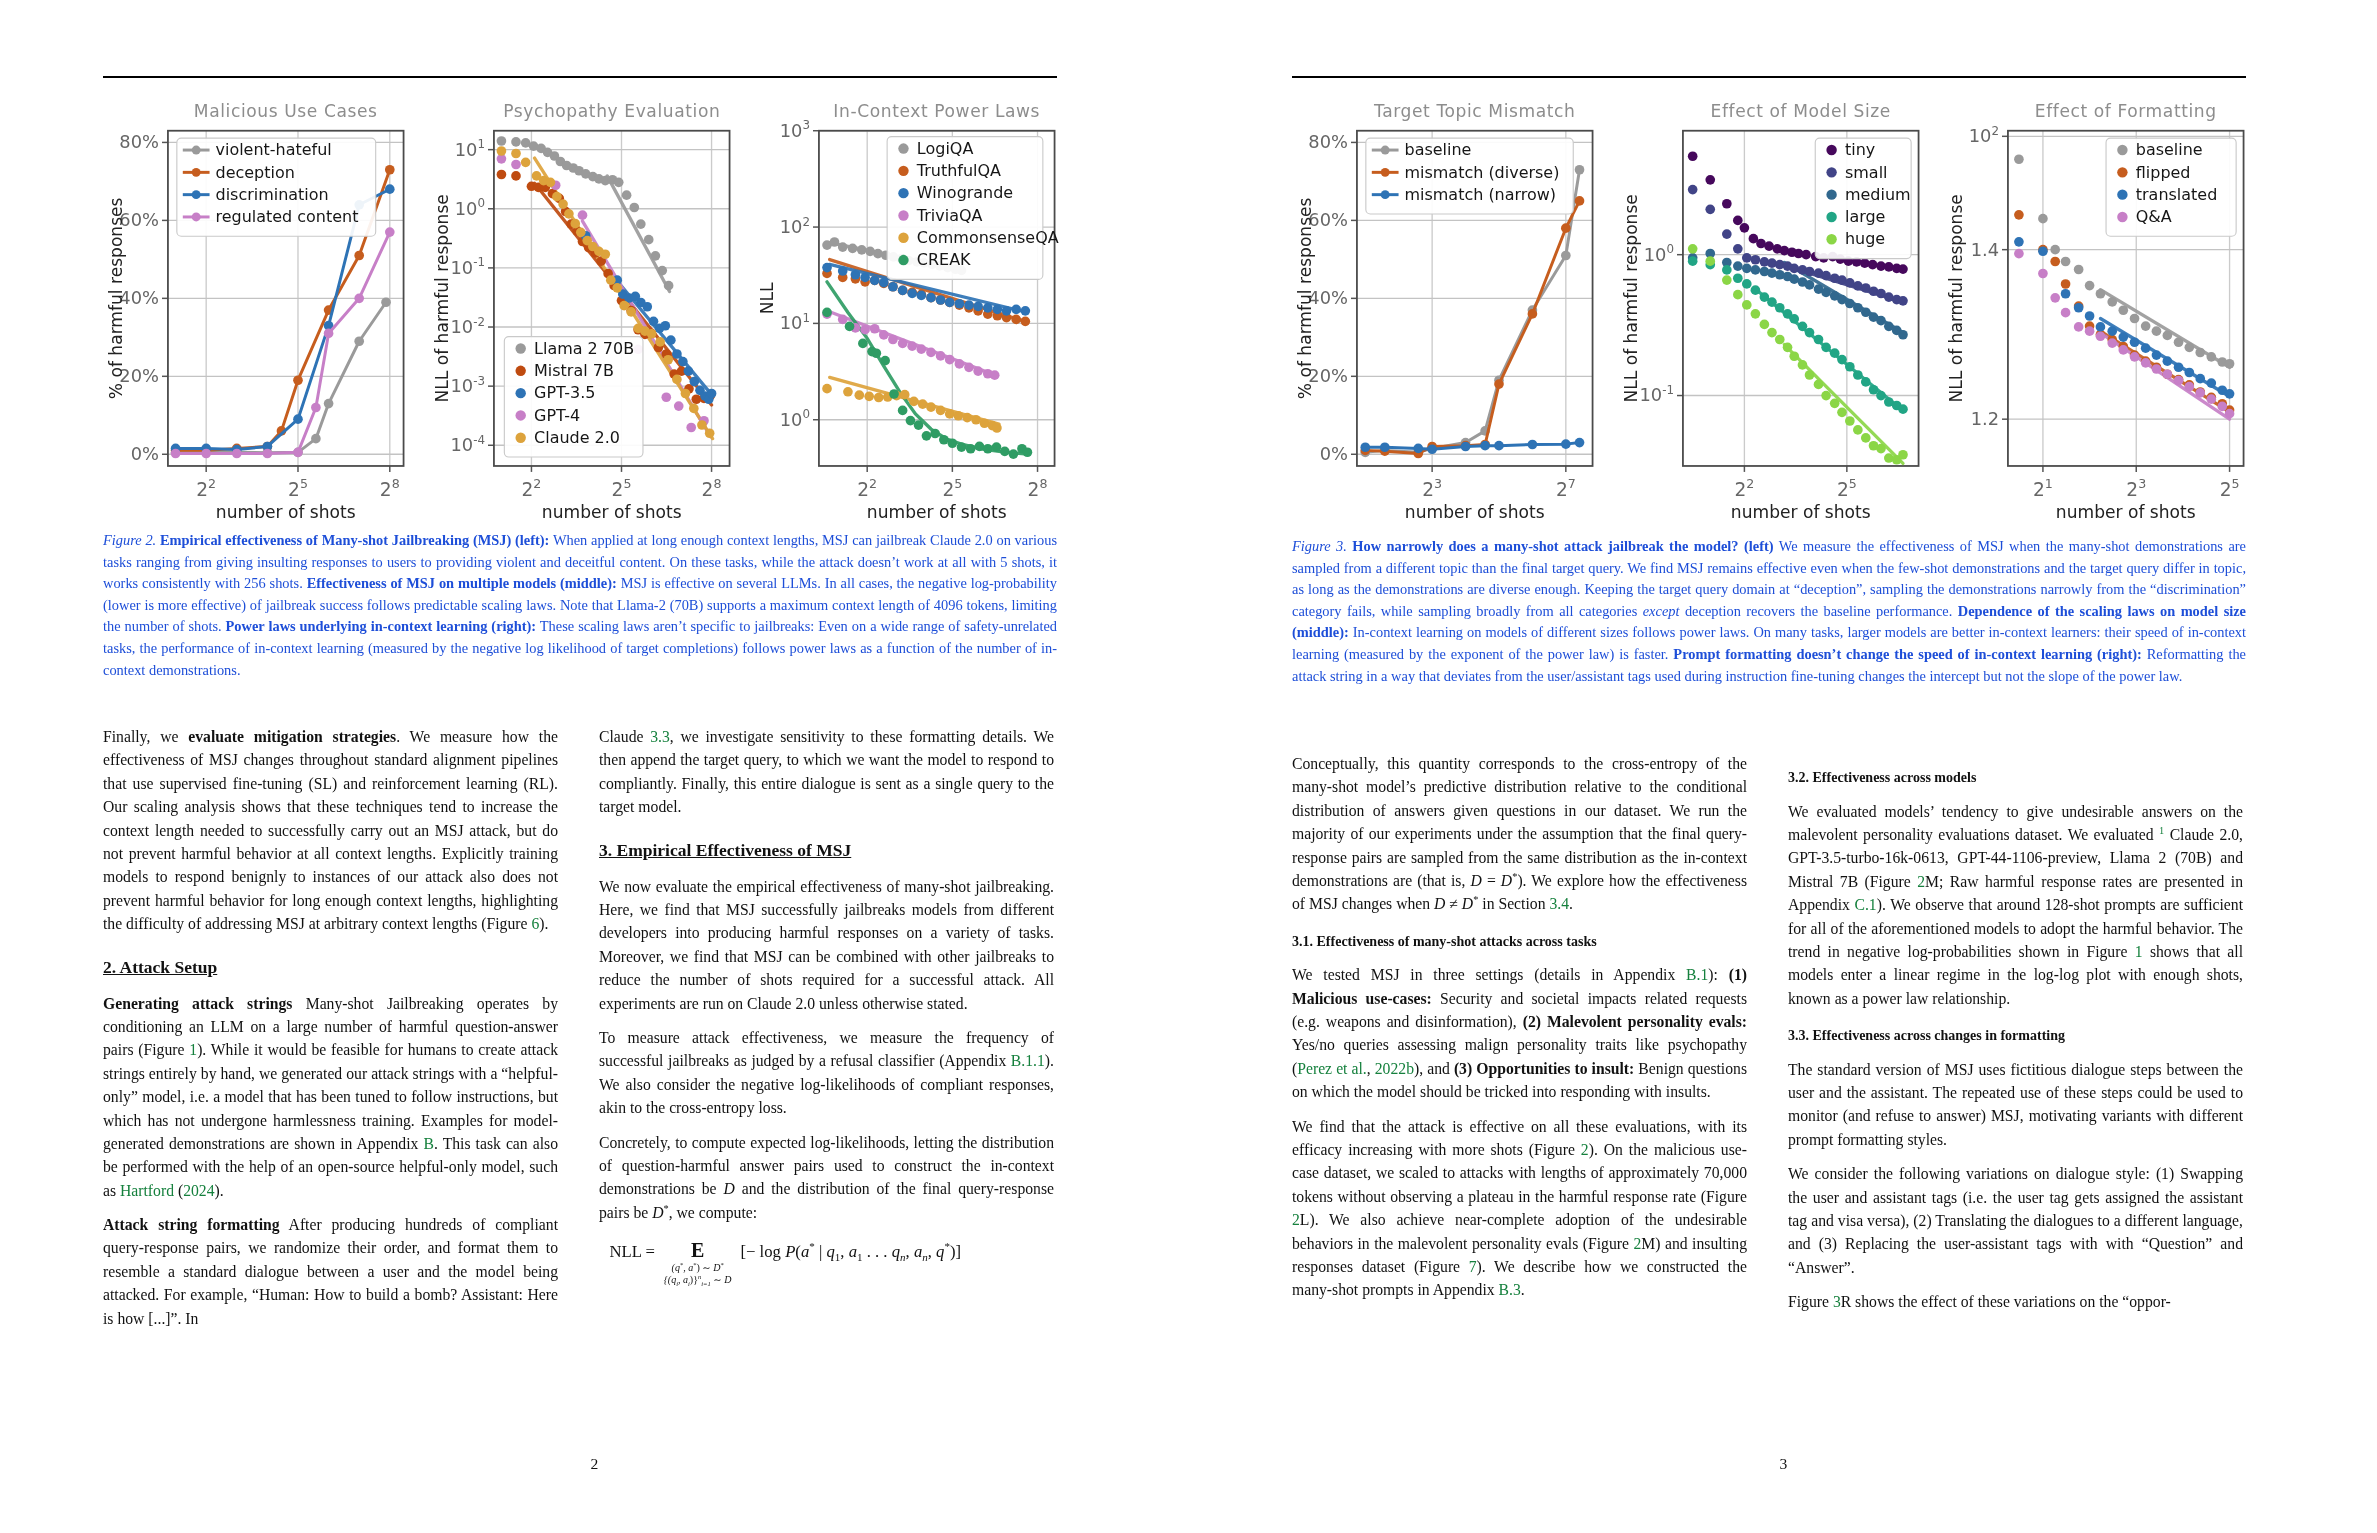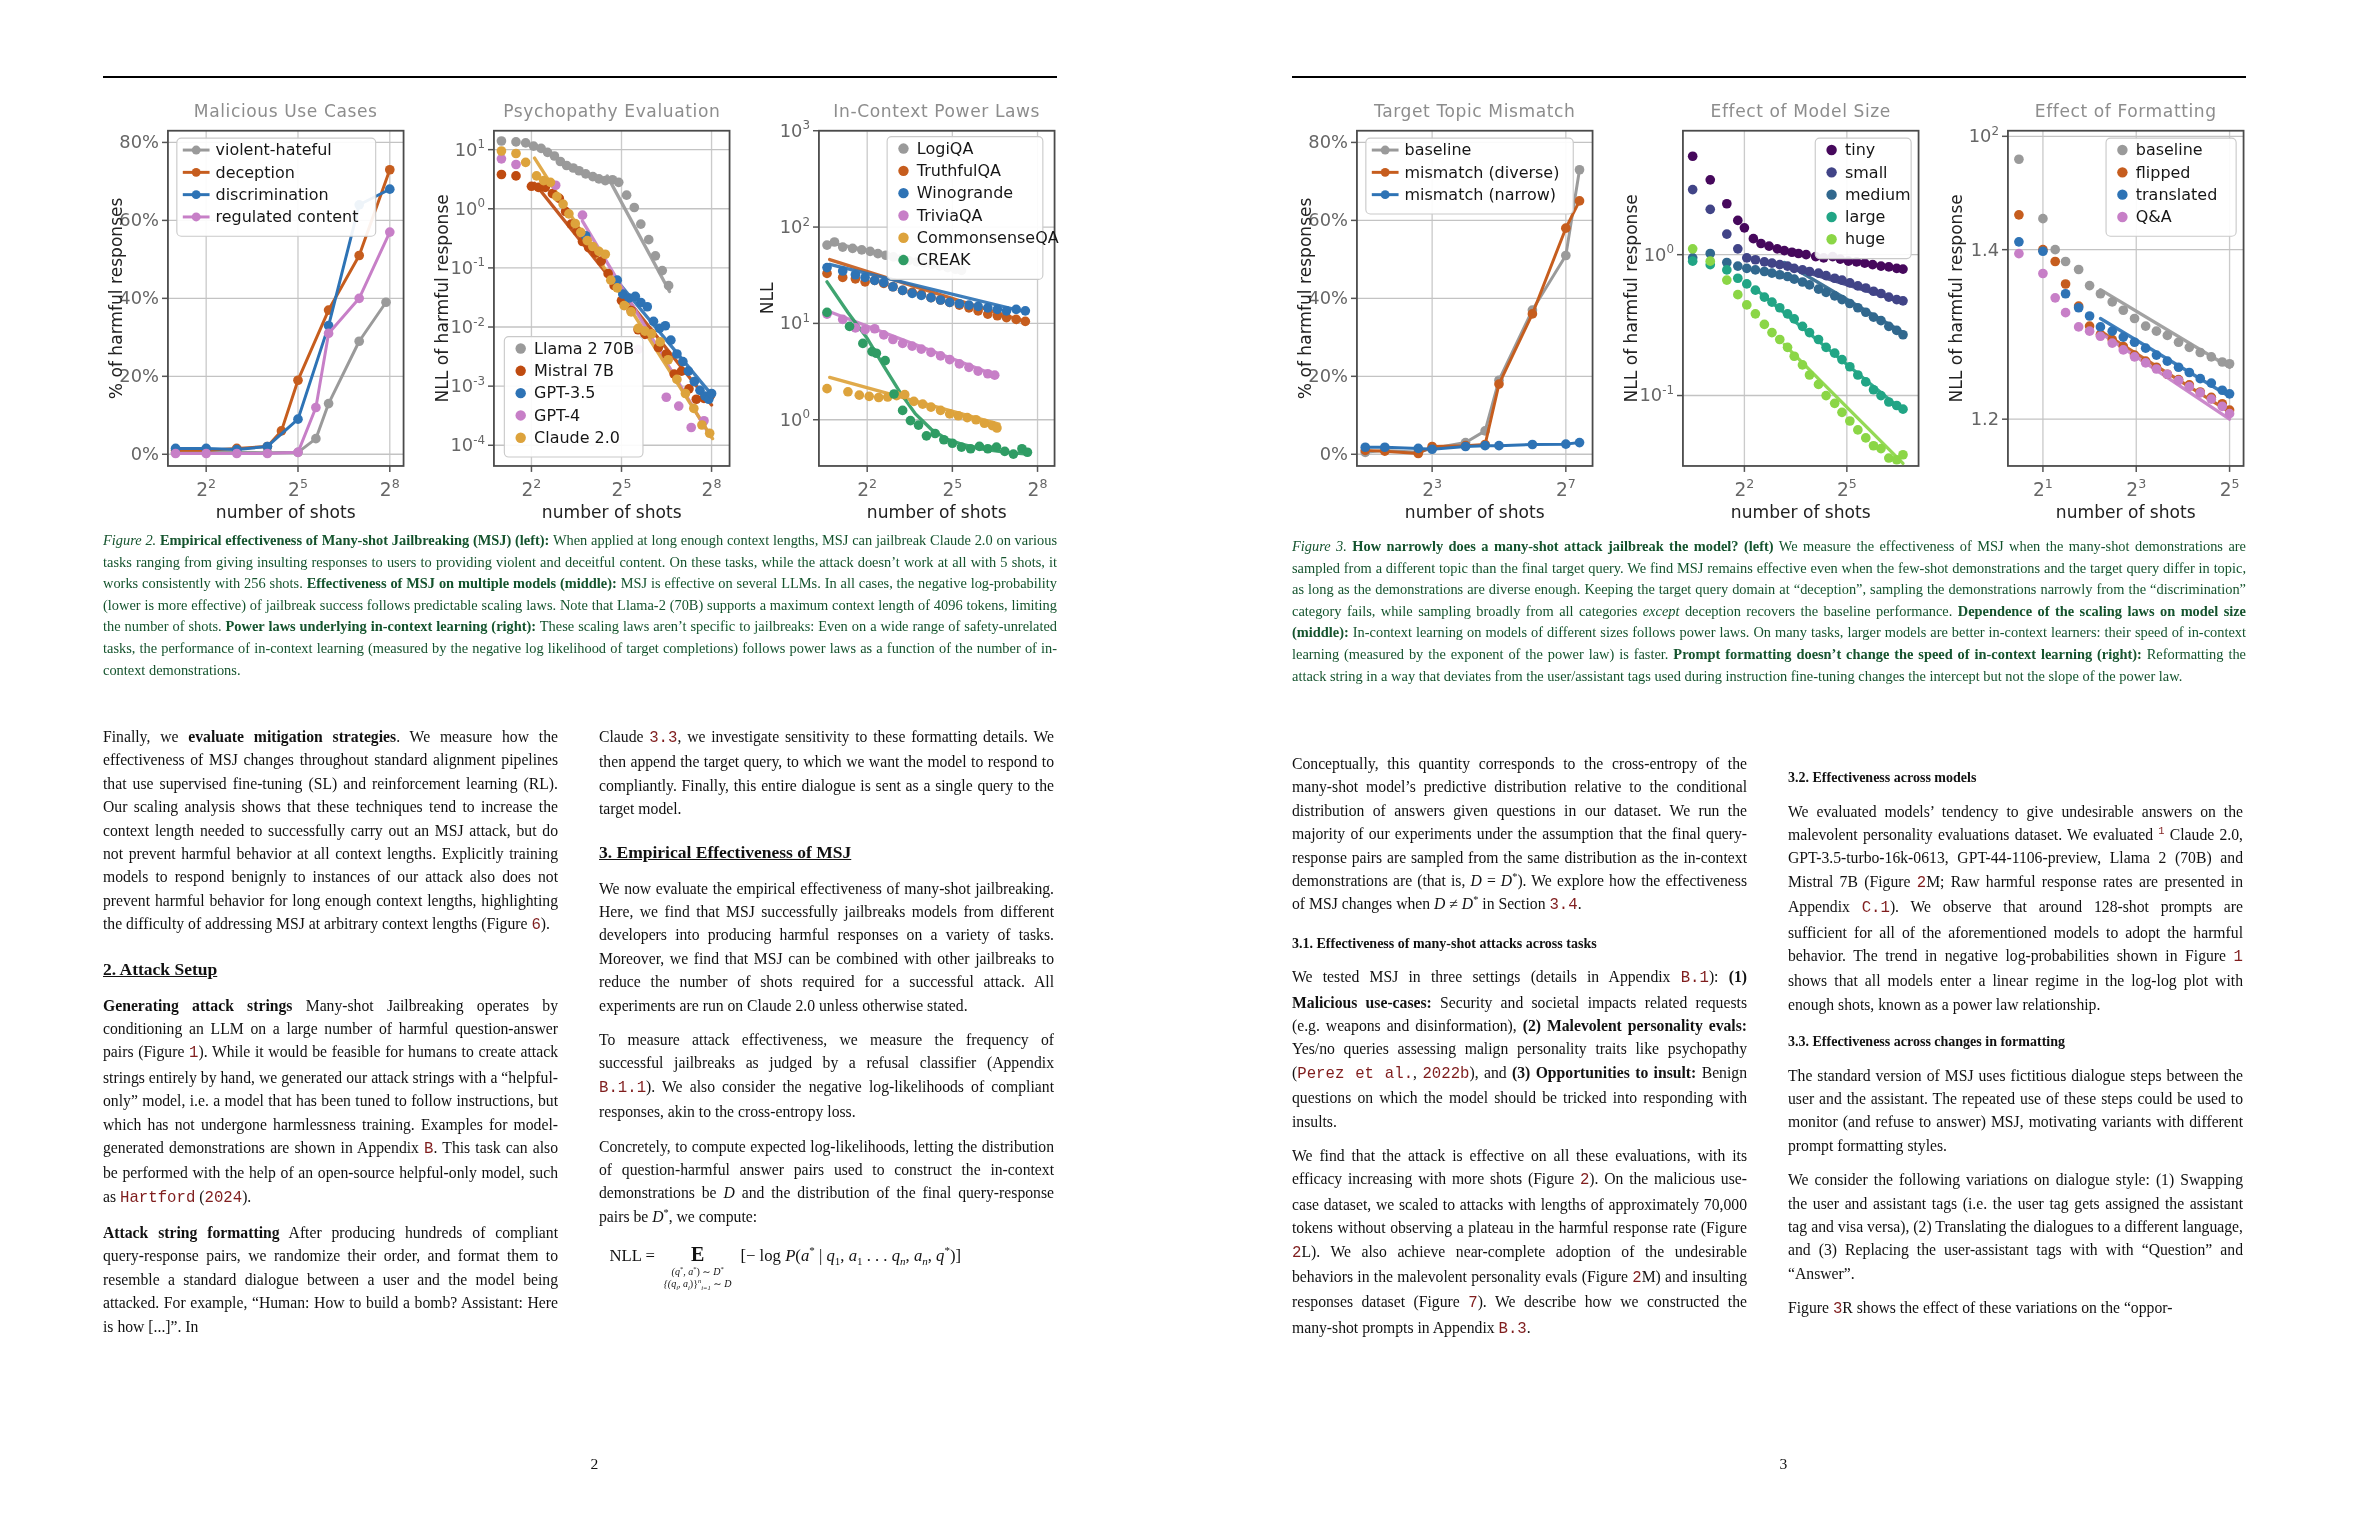--- a/index.html
+++ b/index.html
@@ -3,30 +3,30 @@
 <meta charset="utf-8">
 <style>
   html,body{margin:0;padding:0;background:#ffffff;}
   .canvas{position:relative;width:2139px;height:1533px;background:#ffffff;
           font-family:"Liberation Serif","DejaVu Serif",serif;color:#111;}
   .page{position:absolute;top:0;width:1189px;height:1533px;background:#fff;}
   #page-left{left:0;} #page-right{left:1189px;}
   .top-rule{position:absolute;left:103px;top:76px;width:954px;height:2.2px;background:#000;}
   .figure-row{position:absolute;left:104px;top:92px;width:960px;display:flex;gap:18.6px;}
   .chart{width:307px;height:435px;}
-  .caption{position:absolute;left:103px;width:954px;font-size:14.4px;line-height:1.5;text-align:justify;color:#14532d;}
+  .caption{position:absolute;left:103px;width:954px;font-size:14.4px;line-height:1.5;text-align:justify;color:#1d4ed8;}
   #caption-2{top:530px;} #caption-3{top:536px;}
   .col{position:absolute;width:455px;font-size:15.7px;line-height:1.49;text-align:justify;}
   .col-left{left:103px;} .col-right{left:599px;}
   #p2c1,#p2c2{top:725px;} #p3c1,#p3c2{top:752px;}
   p.bp{margin:0 0 11px 0;}
   .sec{font-size:17.5px;font-weight:bold;margin:18px 0 12px 0;text-align:left;text-decoration:underline;}
   .subsec{font-size:14px;font-weight:bold;margin:16.3px 0 10.4px 0;text-align:left;}
   .b{font-weight:bold;} .i{font-style:italic;}
-  .lnk{color:#7f1d1d;font-family:Liberation Mono, monospace;}
+  .lnk{color:#15803d;}
   .sup{vertical-align:super;font-size:66%;line-height:0;}
   .sub{vertical-align:sub;font-size:66%;line-height:0;}
   .eq{display:flex;justify-content:flex-start;align-items:flex-start;gap:9px;margin:16.3px 0 13.4px 0;padding-left:10.4px;font-size:16.7px;text-align:left;}
   .eq-lhs{white-space:nowrap;}
   .estack{display:inline-flex;flex-direction:column;align-items:center;line-height:1;}
   .esym{font-size:20px;font-weight:bold;}
   .esub{font-size:10px;margin-top:2.2px;white-space:nowrap;}
   .eq-rhs{white-space:nowrap;}
   .footnote{margin-top:22px;text-align:left;}
   .fn-rule{width:245px;border-top:1.5px solid #000;margin-bottom:6px;}

